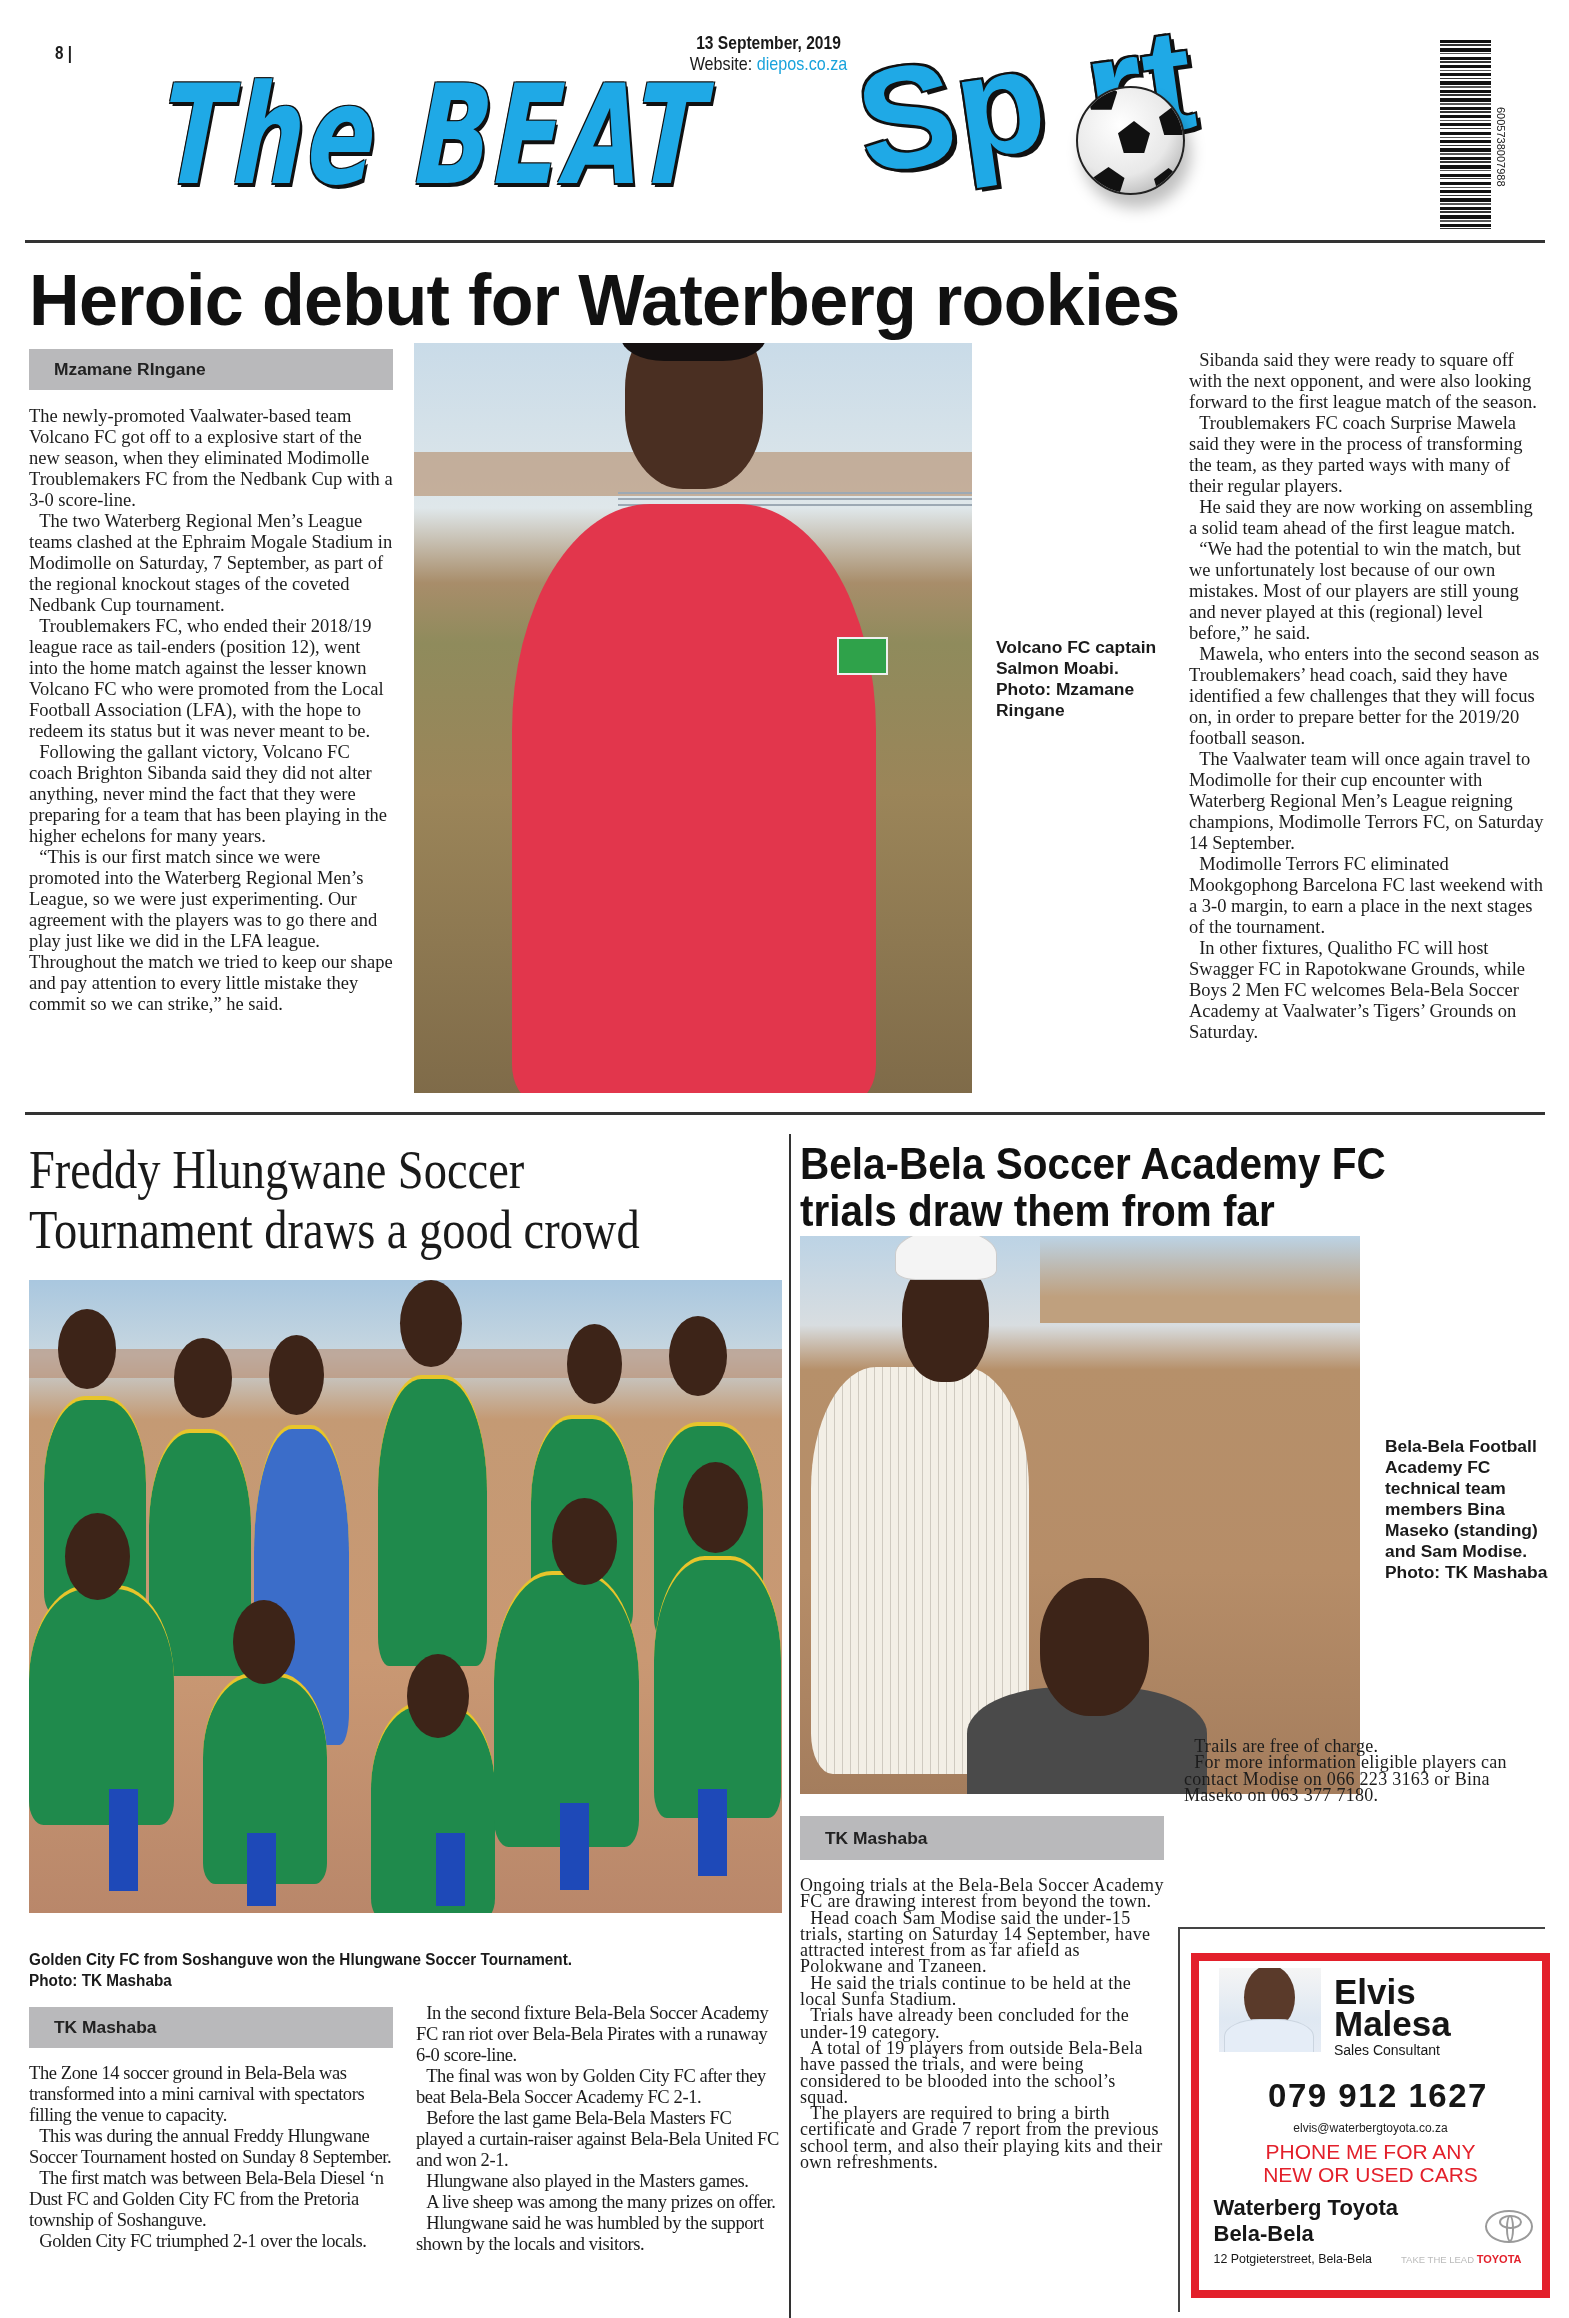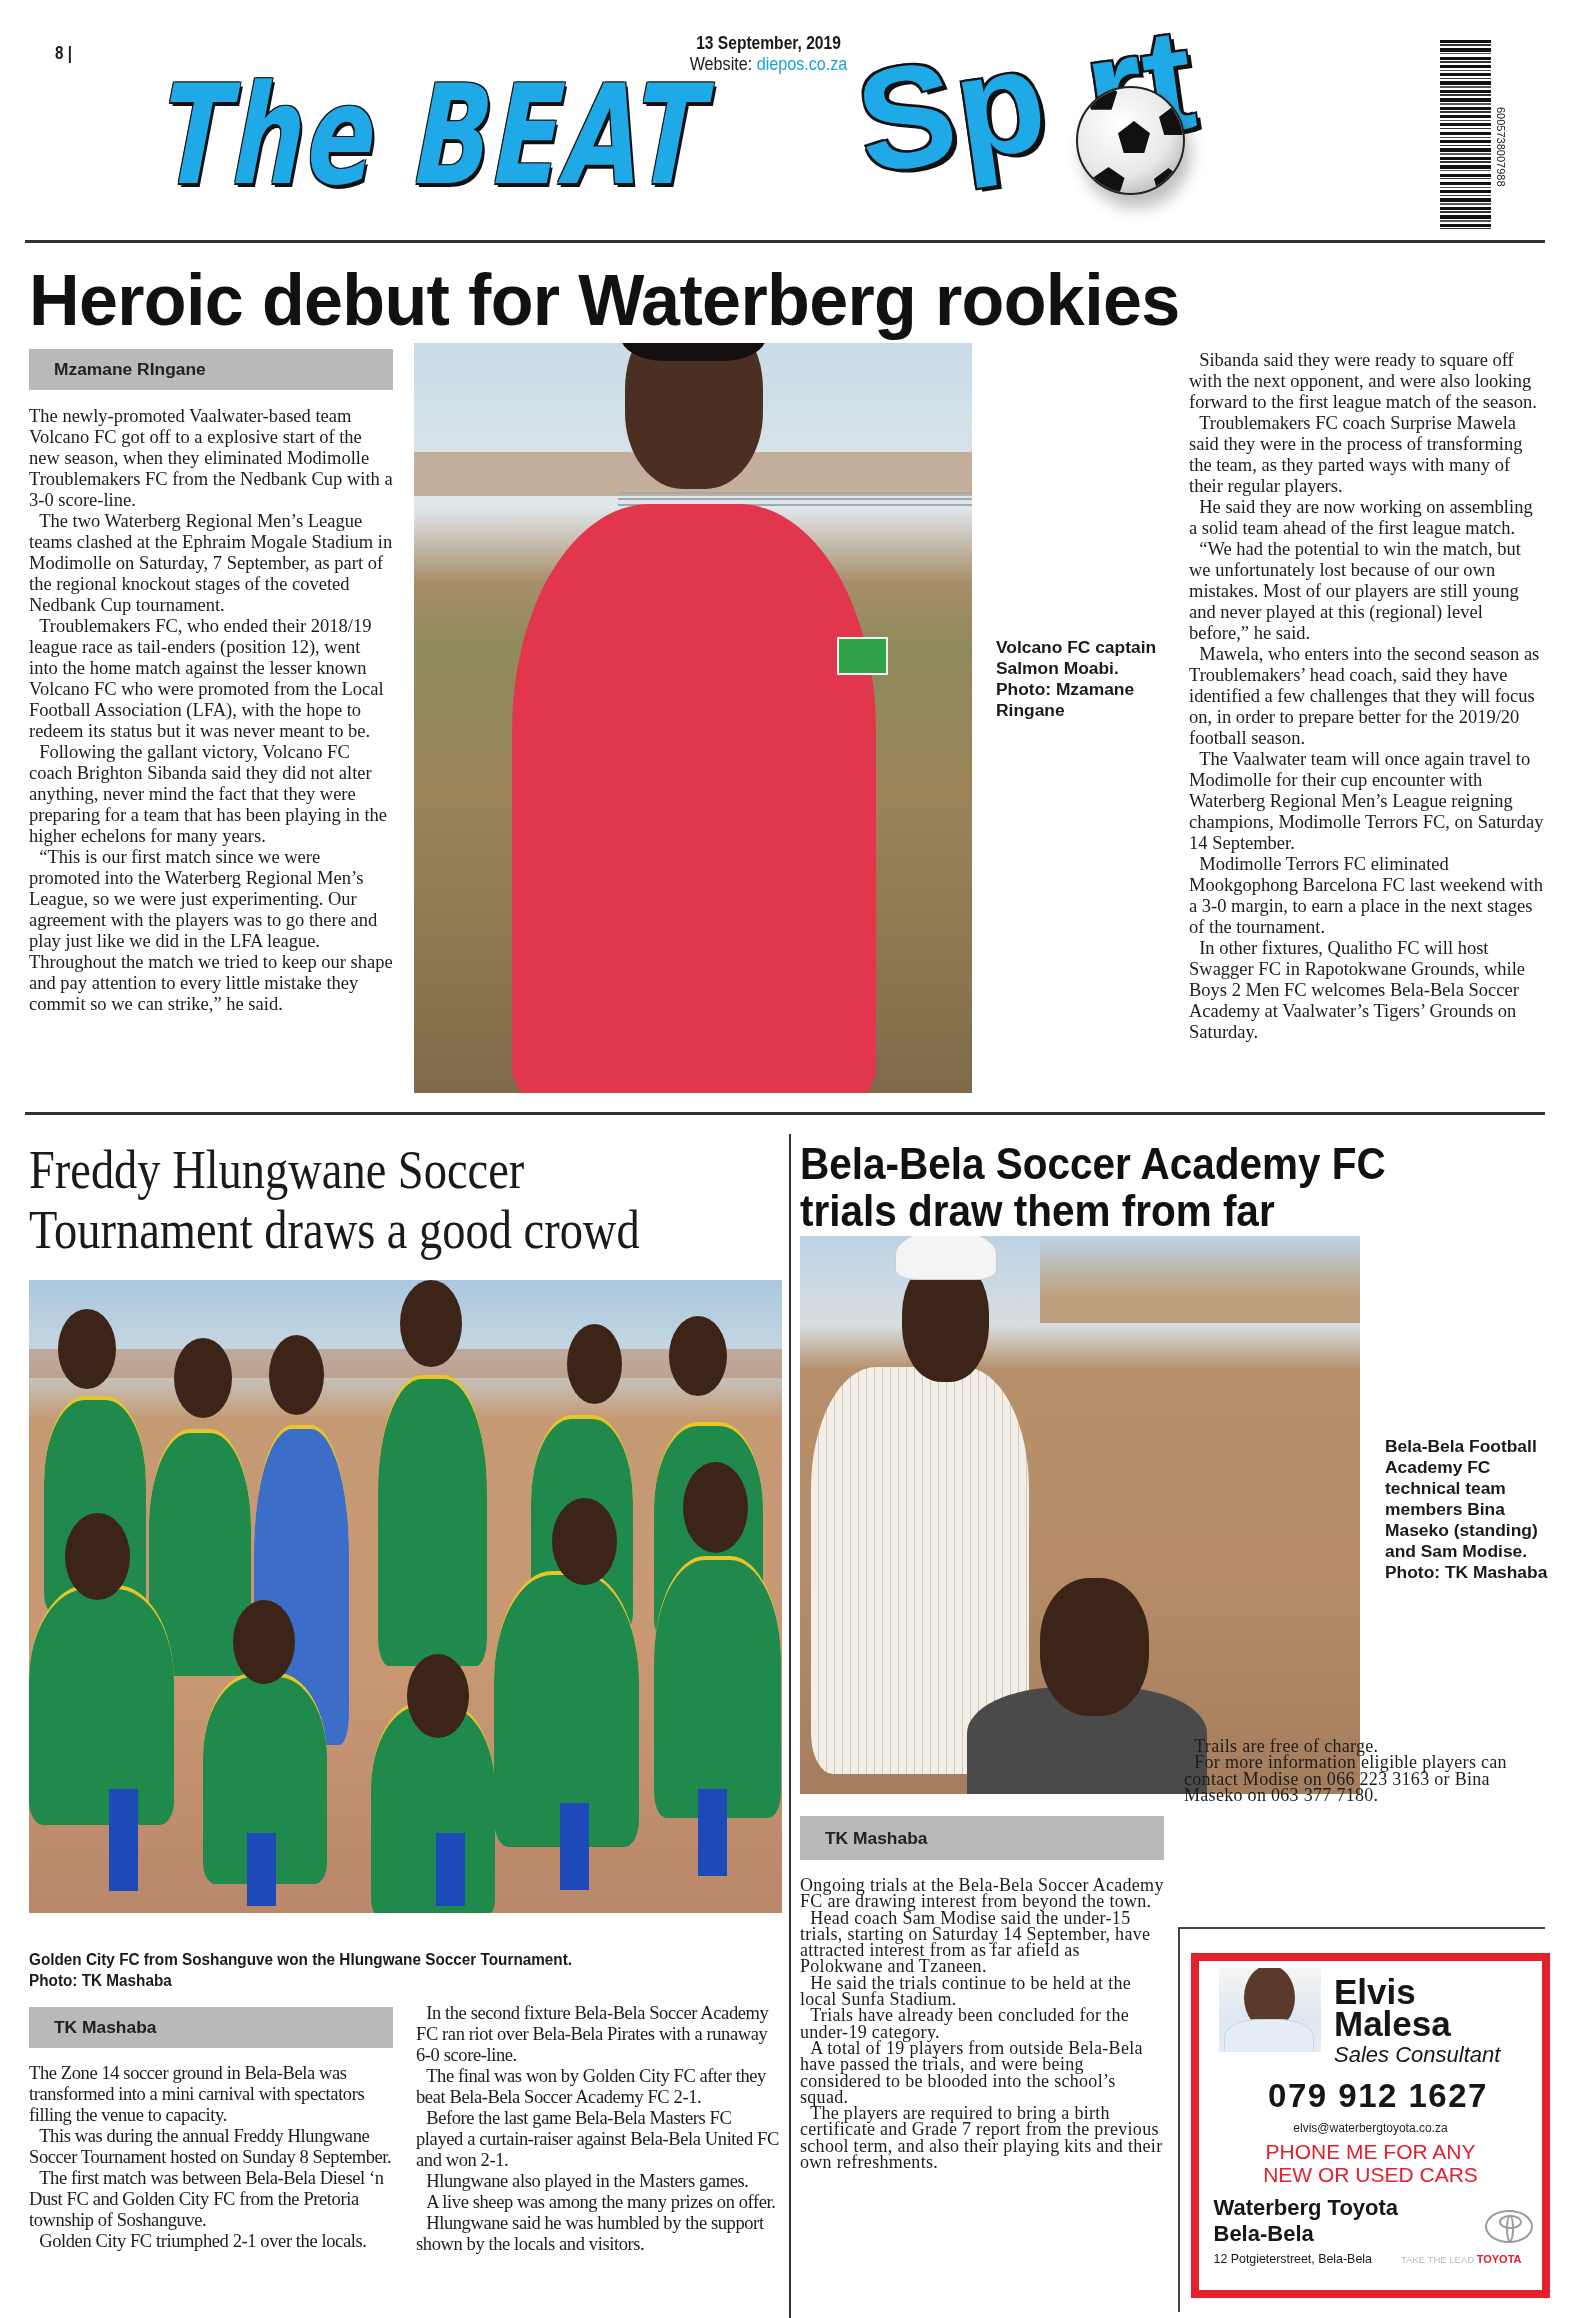--- a/index.html
+++ b/index.html
@@ -54,21 +54,21 @@
     background: linear-gradient(180deg, #bcd3e5 0%, #d8dde0 16%, #b6906a 24%, #b68d68 60%, #a47d5d 100%); }
   .shirt-white { position: absolute; background: repeating-linear-gradient(90deg, #f3efe6 0 7.3px, #cfcac0 7.3px 8px); border-radius: 30% 30% 10% 10%; }
   .cap { position: absolute; background: #f4f4f4; border-radius: 50% 50% 20% 20%; border: 1.5px solid #ccc; }
 
   .divider-v { left: 789px; top: 1134px; width: 1.5px; height: 1184px; background: #333; }
 
   
   .ad { left: 1191px; top: 1953px; width: 359px; height: 345px; border: 8px solid #e3202b; background: #fff; }
   .ad .photo-elvis { position: absolute; left: 19.6px; top: 7.3px; width: 102px; height: 84px; background: linear-gradient(180deg, #f5f5f5 0%, #dfe8f2 60%, #e6ecf5 100%); overflow: hidden; }
   .ad .name { position: absolute; left: 135px; top: 14.5px; font-family: "Liberation Sans", sans-serif; font-weight: bold; font-size: 35px; line-height: 32px; color: #161616; }
-  .ad .role { position: absolute; left: 135px; top: 81px; font-family: "Liberation Sans", sans-serif; font-size: 22px; color: #161616; font-style: italic; }
+  .ad .role { position: absolute; left: 135px; top: 81px; font-family: "Liberation Sans", sans-serif; font-size: 14px; color: #161616; }
   .ad .phone { position: absolute; left: 0; top: 116px; width: 100%; text-align: center; font-family: "Liberation Sans", sans-serif; font-weight: bold; font-size: 33px; letter-spacing: 1.5px; color: #161616; padding-left: 15px; }
   .ad .email { position: absolute; left: 0; top: 160px; width: 100%; text-align: center; font-family: "Liberation Sans", sans-serif; font-size: 12px; color: #222; }
   .ad .cta { position: absolute; left: 0; top: 180px; width: 100%; text-align: center; font-family: "Liberation Sans", sans-serif; font-size: 21px; line-height: 22.5px; color: #e3202b; }
   .ad .dealer { position: absolute; left: 14.5px; top: 234px; font-family: "Liberation Sans", sans-serif; font-weight: bold; font-size: 22px; line-height: 26px; color: #161616; }
   .ad .address { position: absolute; left: 14.5px; top: 291px; font-family: "Liberation Sans", sans-serif; font-size: 12.4px; color: #161616; }
   .ad .tagline { position: absolute; left: 202px; top: 292px; font-family: "Liberation Sans", sans-serif; font-size: 9.5px; color: #bbb; }
   .ad .tagline b { color: #e3202b; font-size: 11px; margin-top: 12px; }
   .ad .toyota-logo { position: absolute; left: 286px; top: 249px; width: 48px; height: 33px; border: 2.9px solid #9a9a9a; border-radius: 50%; }
   .ad .toyota-logo::before { content: ""; position: absolute; left: 11.6px; top: 2.9px; width: 19px; height: 10.2px; border: 2.2px solid #9a9a9a; border-radius: 50%; }
   .ad .toyota-logo::after { content: ""; position: absolute; left: 19px; top: 2.9px; width: 4.4px; height: 23px; border: 2.2px solid #9a9a9a; border-radius: 50%; }

